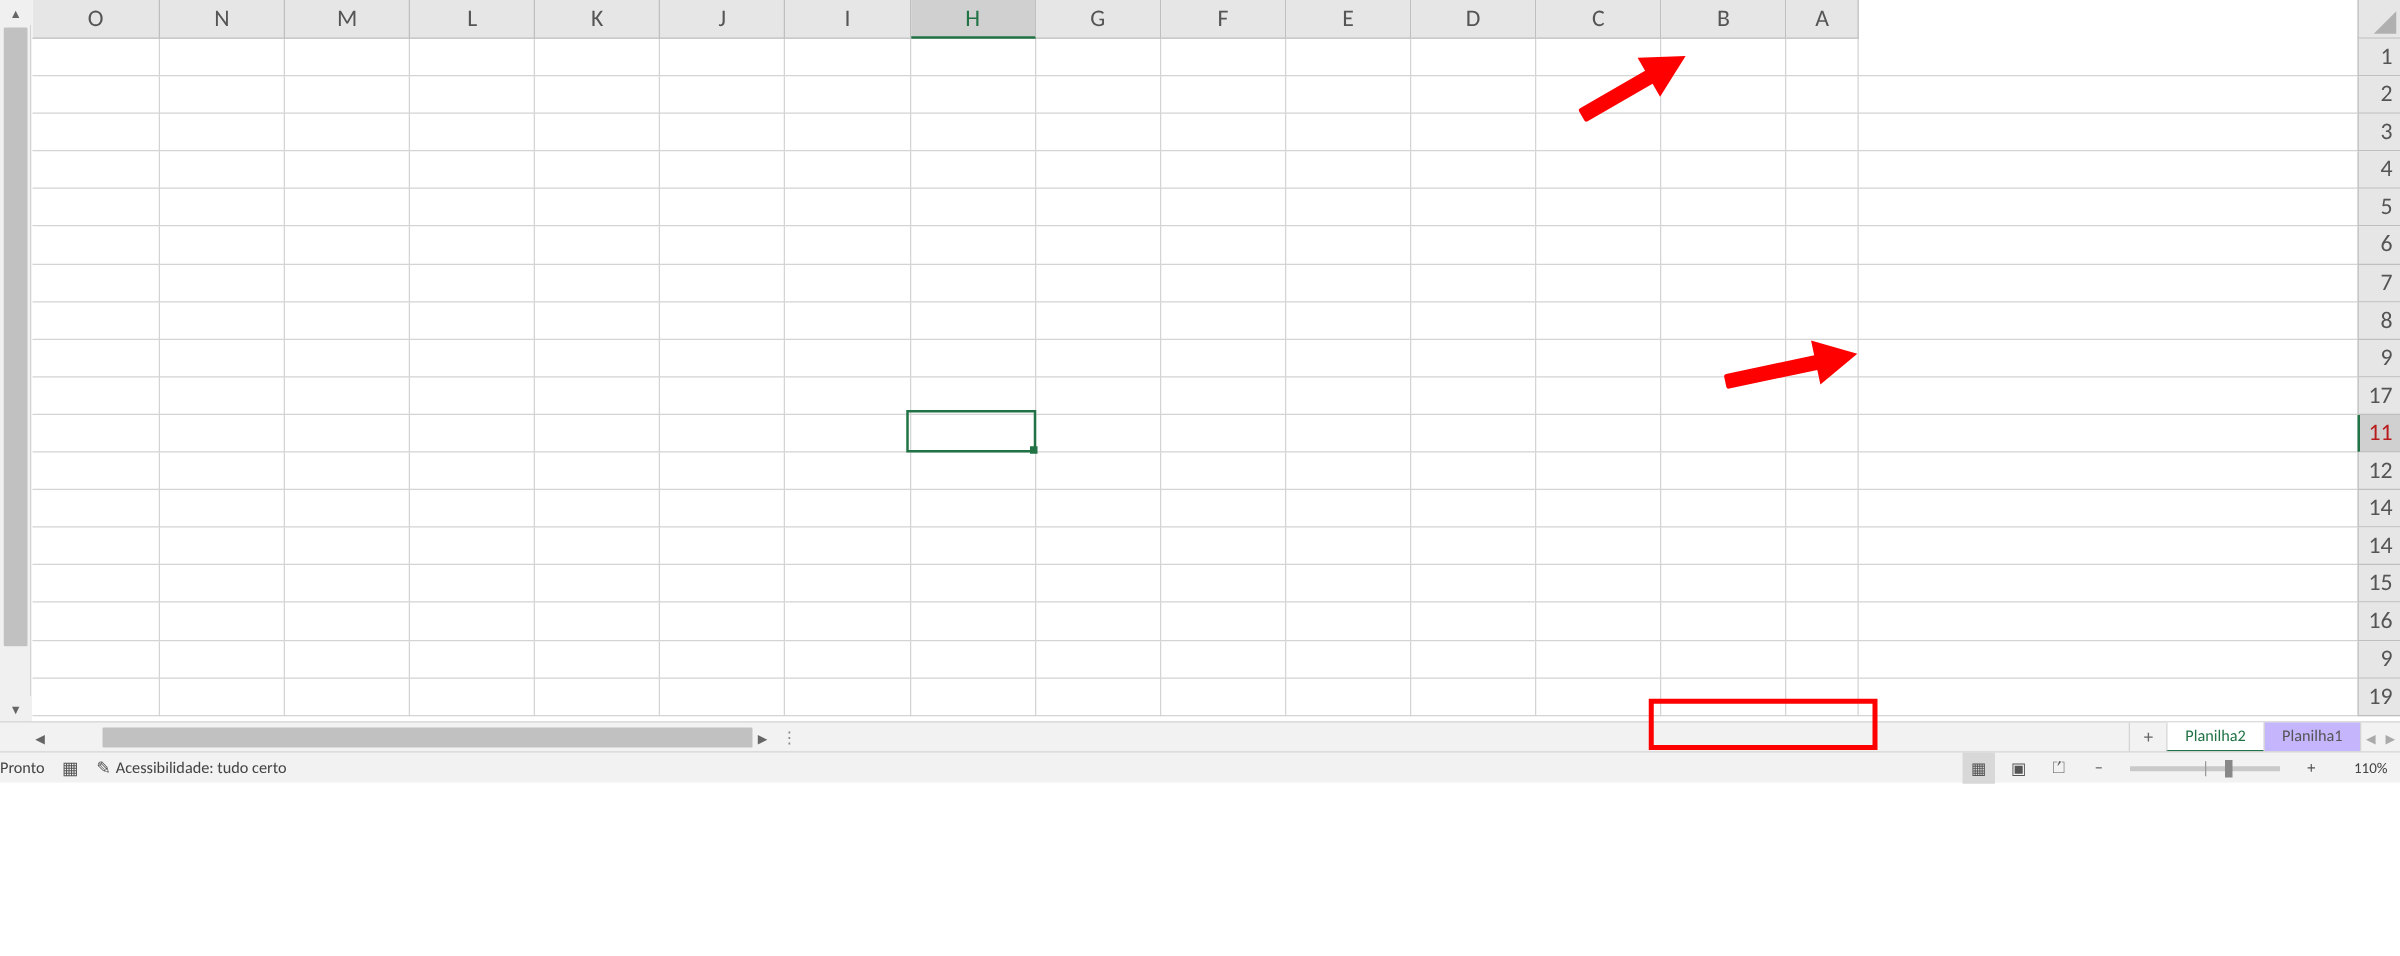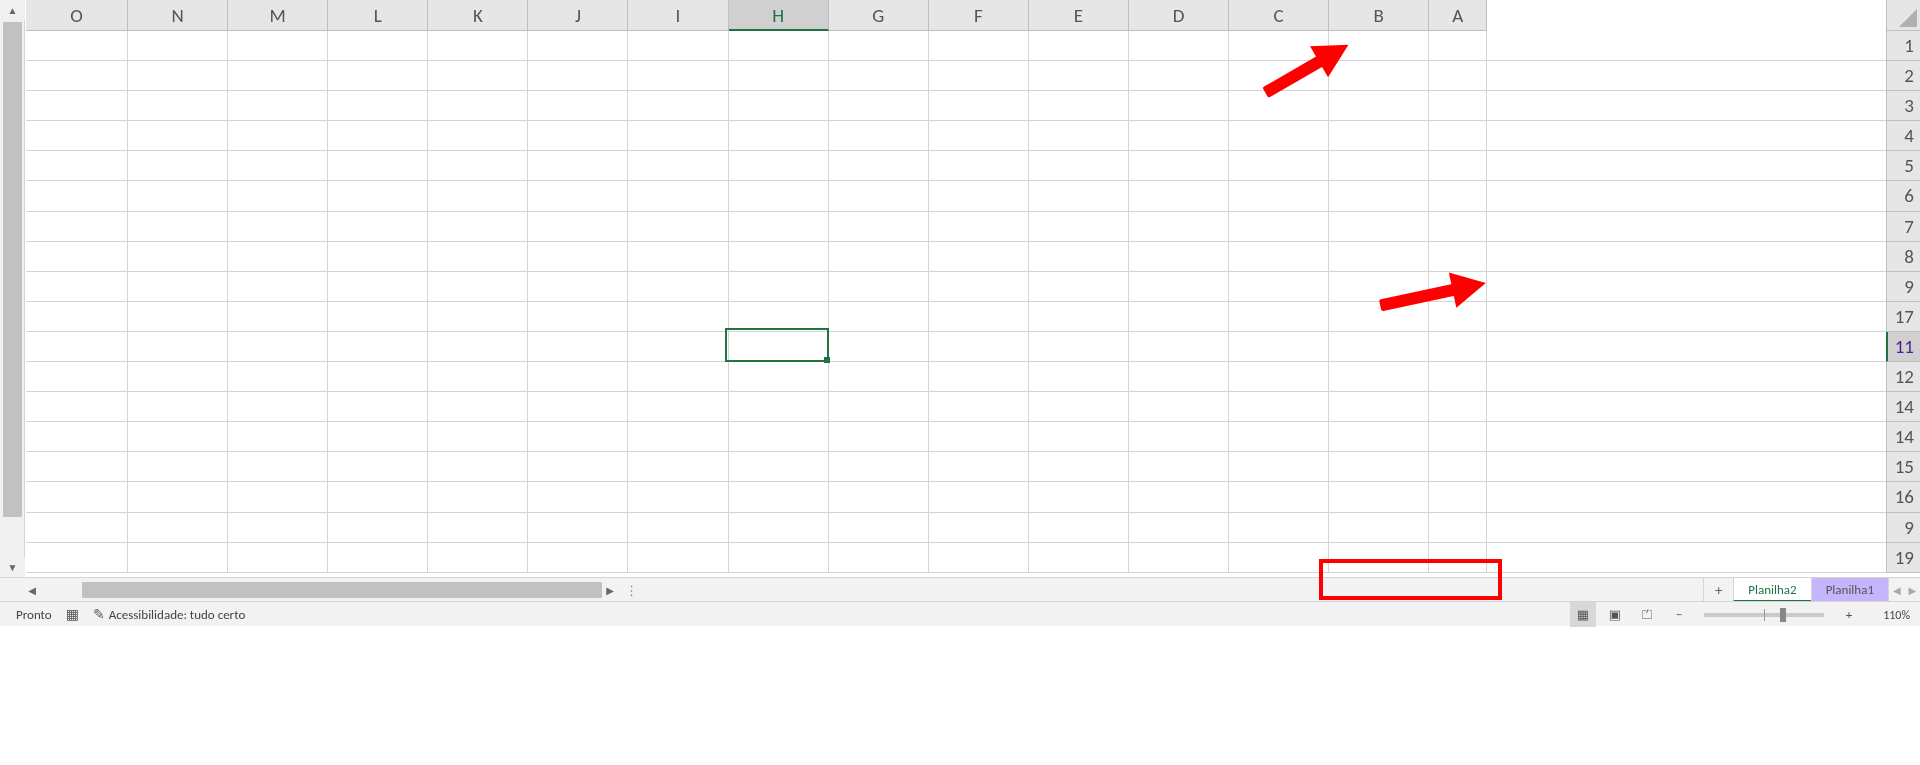--- a/index.html
+++ b/index.html
@@ -29,21 +29,21 @@
     content:""; position:absolute; right:3px; bottom:3px;
     border-style:solid; border-width:0 0 18px 18px; border-color:transparent transparent #b0b0b0 transparent;
   }
 
   .row-headers { position:absolute; right:0; top:31px; width:34px; bottom:0; }
   .row-headers .row {
     height:30.1px; line-height:30.1px; font-size:19px; text-align:right; padding-right:6px;
     color:#555; background:#e6e6e6; border-bottom:1px solid #bfbfbf; border-left:1px solid #bfbfbf;
     user-select:none;
   }
-  .row-headers .row.active { background:#d0d0d0; color:#4c1d95; border-left:2px solid #217346; }
+  .row-headers .row.active { background:#d0d0d0; color:#b91c1c; border-left:2px solid #217346; }
 
   .vscroll-gutter { position:absolute; left:0; top:0; width:25px; height:577px; background:#f0f0f0;
                     border-right:1px solid #d4d4d4; }
   .vscroll-up, .vscroll-down {
     position:absolute; left:0; width:25px; height:20px; background:#f0f0f0;
     display:flex; align-items:center; justify-content:center; color:#666; font-size:10px;
   }
   .vscroll-up   { top:0; }
   .vscroll-down { bottom:0; }
   .vscroll-thumb {
@@ -94,21 +94,21 @@
   .tab.active { background:#ffffff; color:#217346; font-weight:normal; border-bottom:2px solid #217346; }
   .tab-nav {
     position:absolute; right:0; top:0; width:32px; height:24px;
     display:flex; align-items:center; justify-content:space-around; color:#aaa; font-size:10px;
     border-left:1px solid #d4d4d4;
   }
 
   
   .status-bar { position:absolute; left:0; right:0; top:601px; height:25px; background:#f2f2f2;
                 border-top:1px solid #d4d4d4; font-size:13px; color:#444; display:flex; align-items:center; }
-  .status-left { display:flex; align-items:center; gap:14px; padding-left:16px; }
+  .status-left { display:flex; align-items:center; gap:14px; }
   .status-left .icon { font-size:14px; color:#555; }
   .status-right { position:absolute; right:10px; top:0; height:25px; display:flex; align-items:center; gap:6px; }
   .view-btn { width:26px; height:25px; display:flex; align-items:center; justify-content:center; color:#555; }
   .view-btn.active { background:#d8d8d8; }
   .zoom-slider { width:120px; height:4px; background:#c9c9c9; position:relative; margin:0 6px; }
   .zoom-slider .mid { position:absolute; left:50%; top:-4px; width:1px; height:12px; background:#999; }
   .zoom-slider .handle { position:absolute; left:76px; top:-5px; width:6px; height:14px; background:#888; }
   .zoom-txt { font-size:12px; color:#444; width:42px; text-align:right; }
 
   

